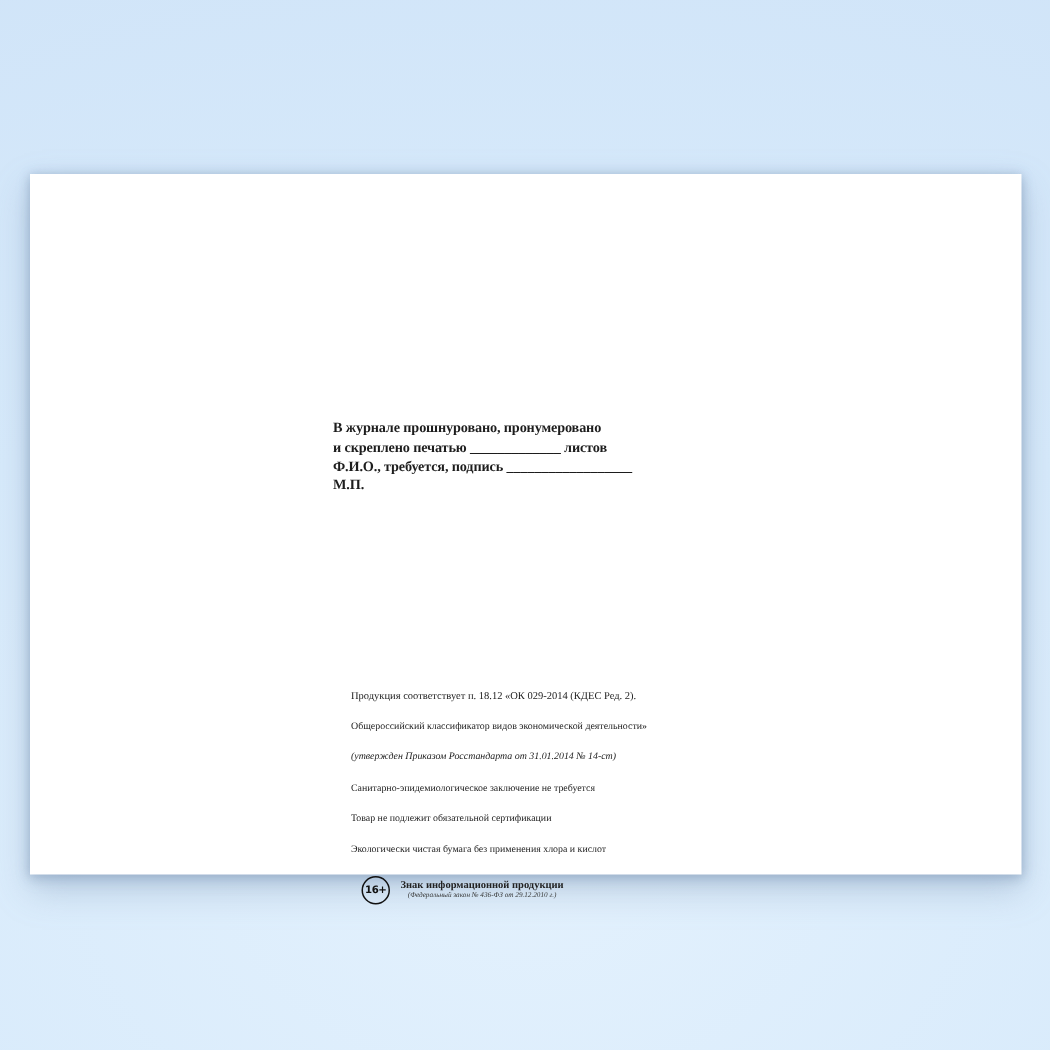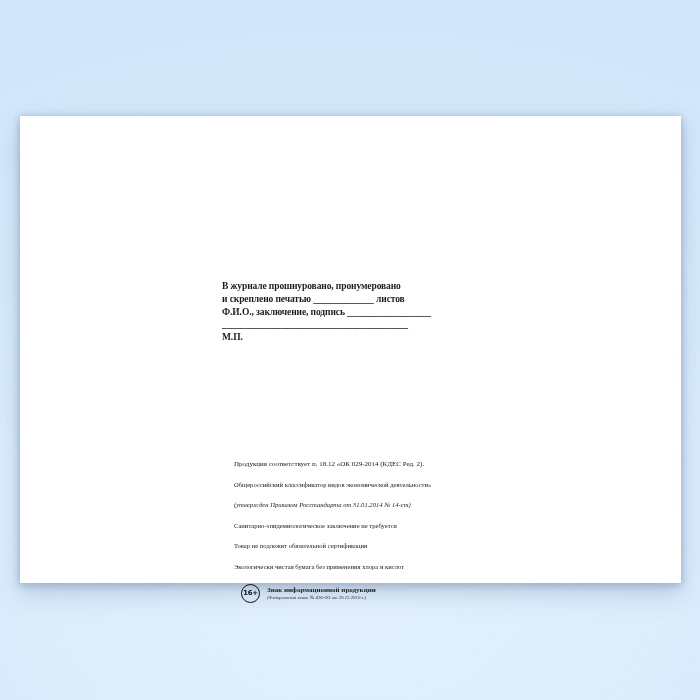--- a/index.html
+++ b/index.html
@@ -77,21 +77,21 @@
     display: flex;
     align-items: center;
     justify-content: center;
     font-family: "DejaVu Sans", "Liberation Sans", sans-serif;
     font-weight: 700;
     font-size: 6.8px;
     letter-spacing: -0.3px;
     color: #111;
     flex: 0 0 auto;
   }
-  .badge-text { margin-left: 7px; padding-top: 2.5px; }
+  .badge-text { margin-left: 7px; padding-top: 2.5px; text-align: center; }
   .info-sign {
     font-size: 7px;
     font-weight: 700;
     line-height: 8px;
   }
   .info-law {
     font-size: 4.8px;
     font-style: italic;
     line-height: 6px;
     margin-top: 1px;
@@ -100,22 +100,21 @@
 </style>
 </head>
 <body>
 
 <div class="stage">
   <div class="paper">
 
     <div class="stitch-block">
       <div class="stitch-line">В журнале прошнуровано, пронумеровано</div>
       <div class="stitch-line">и скреплено печатью _____________ листов</div>
-      <div class="stitch-line">Ф.И.О., заключение, подпись __________________</div>
-      <div class="stitch-line">________________________________________</div>
+      <div class="stitch-line">Ф.И.О., требуется, подпись __________________</div>
       <div class="seal-label">М.П.</div>
     </div>
 
     <div class="compliance">
       <p class="cls-line1">Продукция соответствует п. 18.12 «ОК 029-2014 (КДЕС Ред. 2).</p>
       <p class="cls-line2">Общероссийский классификатор видов экономической деятельности»</p>
       <p class="cls-line3">(утвержден Приказом Росстандарта от 31.01.2014 № 14-ст)</p>
 
       <p class="note note-first">Санитарно-эпидемиологическое заключение не требуется</p>
       <p class="note">Товар не подлежит обязательной сертификации</p>

